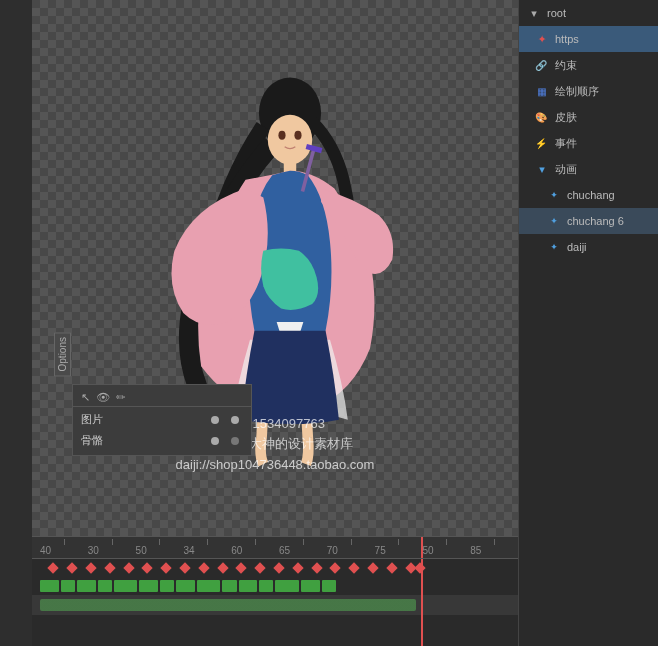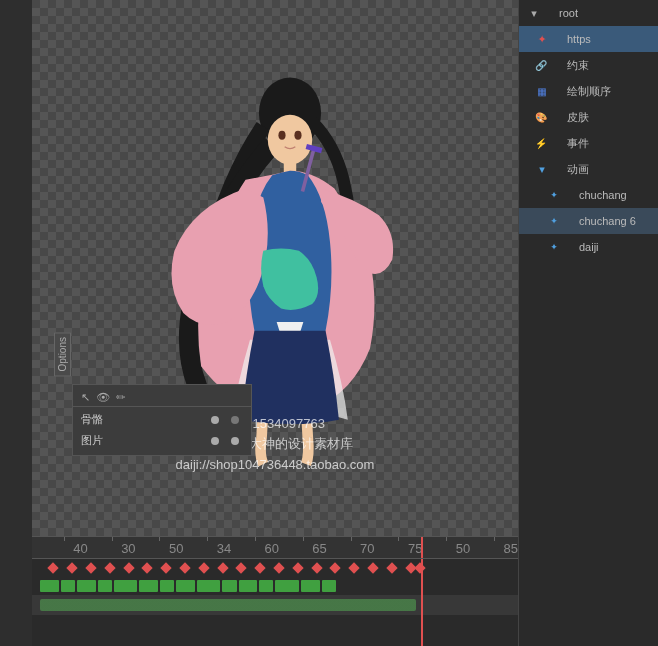--- a/index.html
+++ b/index.html
@@ -173,22 +173,22 @@
     }
 
     .ruler-marks {
       display: flex;
       width: 100%;
       padding-left: 8px;
     }
 
     .ruler-mark {
       flex: 1;
-      text-align: right;
-      font-size: 13px;
+      text-align: left;
+      font-size: 10px;
       color: #888;
       position: relative;
     }
     .ruler-mark::before {
       content: '';
       position: absolute;
       top: -6px;
       left: 50%;
       width: 1px;
       height: 6px;
@@ -264,21 +264,20 @@
       justify-content: center;
       font-size: 11px;
       flex-shrink: 0;
     }
 
     .item-bullet {
       color: #e05050;
     }
     .item-label {
       font-size: 11px;
-      margin-left: 12px;
     }
 
   </style>
 </head>
 <body>
 
 <div class="main-layout">
 
   <div class="left-panel">
     <span class="left-panel-label"></span>
@@ -338,28 +337,28 @@
       </div>
 
       <div class="options-tab">Options</div>
       <div class="options-panel">
         <div class="options-header">
           <span>↖</span>
           <span>👁</span>
           <span>✏</span>
         </div>
         <div class="options-row">
+          <span class="options-row-label">图片</span>
+          <span class="options-dot active"></span>
+          <span class="options-dot active"></span>
+        </div>
+        <div class="options-row">
           <span class="options-row-label">骨骼</span>
           <span class="options-dot active"></span>
           <span class="options-dot"></span>
-        </div>
-        <div class="options-row">
-          <span class="options-row-label">图片</span>
-          <span class="options-dot active"></span>
-          <span class="options-dot active"></span>
         </div>
       </div>
 
     </div>
 
     <div class="timeline-area">
 
       <div class="timeline-ruler">
         <div class="ruler-marks">
           <div class="ruler-mark">40</div>

